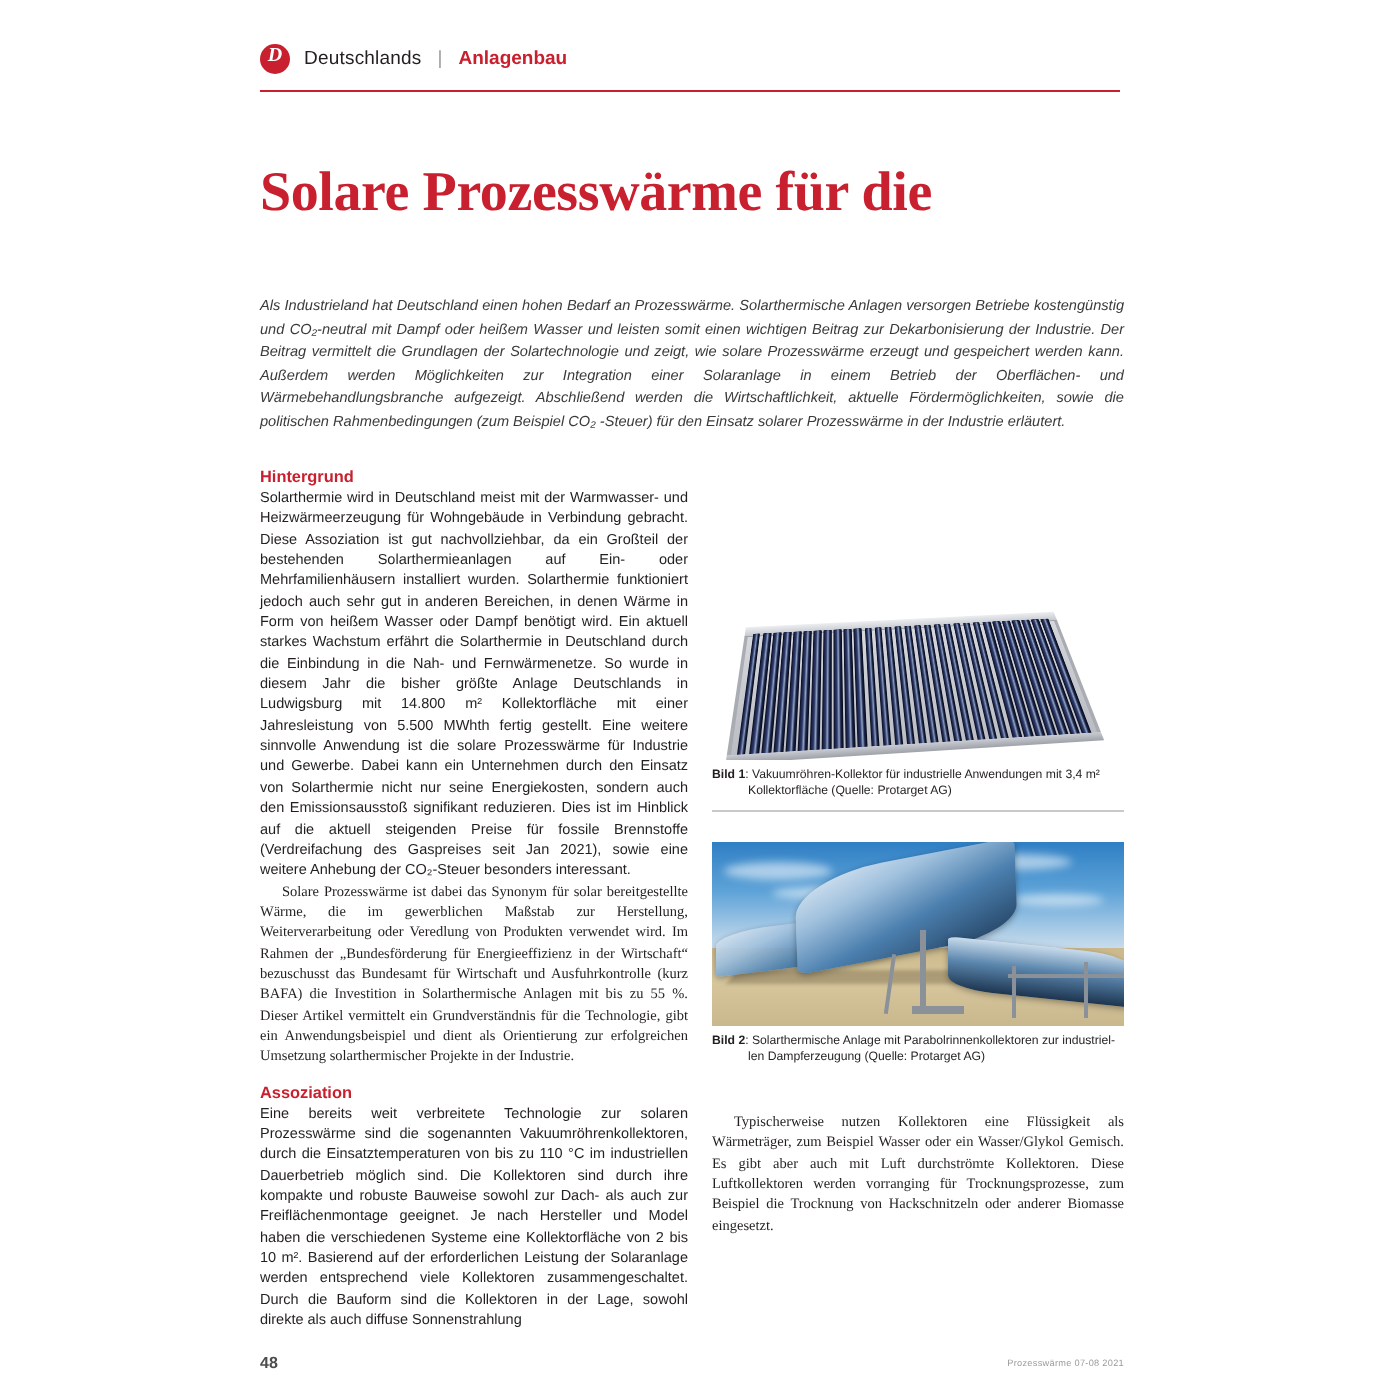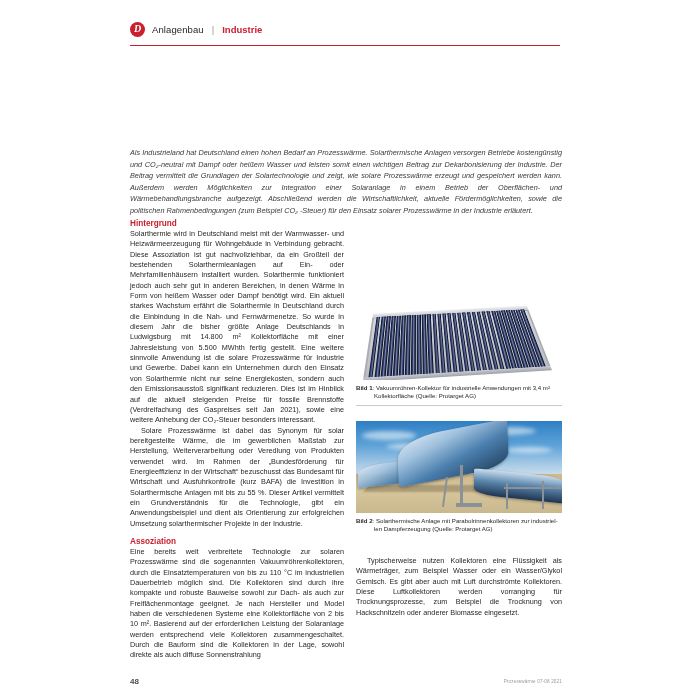--- a/index.html
+++ b/index.html
@@ -63,31 +63,31 @@
     font-style:italic;
     font-size:7.3px;
     line-height:11.6px;
     color:#3a3a3a;
     text-align:justify;
     font-family:"Liberation Sans", sans-serif;
   }
 
   
   .col{
-    position:absolute;top:218px;
+    position:absolute;top:233px;
     font-size:7.25px;
     line-height:10.35px;
     text-align:justify;
     color:#231f20;
     font-family:"Liberation Sans", sans-serif;
   }
   .col-left{left:130px;width:214px;}
   .col-right{left:356px;width:206px;}
   .col p{margin:0;}
-  .col p.indent{text-indent:11px;}
+  .col p.indent{text-indent:11px;font-family:Liberation Serif, serif;}
   .sec-head{
     color:#c8202e;font-weight:bold;font-size:8.2px;
     margin:0 0 1px 0;line-height:11px;
   }
   .gap{height:7px;}
 
   
   .figure{position:absolute;}
   .fig1{left:356px;top:258px;width:206px;}
   .fig2{left:356px;top:421px;width:206px;}
@@ -192,28 +192,28 @@
 </style>
 </head>
 <body>
 
 <div class="page">
 
   <div class="kicker">
     <span class="logo-mark">
       <span>D</span>
     </span>
-    <span class="kicker-text">Anlagenbau</span>
+    <span class="kicker-text">Deutschlands</span>
     <span class="kicker-sep">|</span>
-    <span class="kicker-cat">Industrie</span>
+    <span class="kicker-cat">Anlagenbau</span>
   </div>
   <div class="header-rule"></div>
 
   <h1 class="title">
-    <br>
+    <span>Solare Prozesswärme für die</span><br>
   </h1>
 
   <div class="lead">Als Industrieland hat Deutschland einen hohen Bedarf an Prozesswärme. Solarthermische Anlagen versorgen Betriebe kostengünstig und CO₂-neutral mit Dampf oder heißem Wasser und leisten somit einen wichtigen Beitrag zur Dekarbonisierung der Industrie. Der Beitrag vermittelt die Grundlagen der Solartechnologie und zeigt, wie solare Prozesswärme erzeugt und gespeichert werden kann. Außerdem werden Möglichkeiten zur Integration einer Solaranlage in einem Betrieb der Oberflächen- und Wärmebehandlungsbranche aufgezeigt. Abschließend werden die Wirtschaftlichkeit, aktuelle Fördermöglichkeiten, sowie die politischen Rahmenbedingungen (zum Beispiel CO₂ -Steuer) für den Einsatz solarer Prozesswärme in der Industrie erläutert.</div>
 
   <div class="col col-left">
     <p class="sec-head">Hintergrund</p>
     <p>Solarthermie wird in Deutschland meist mit der Warmwasser- und Heizwärmeerzeugung für Wohngebäude in Verbindung gebracht. Diese Assoziation ist gut nachvollziehbar, da ein Großteil der bestehenden Solarthermieanlagen auf Ein- oder Mehrfamilienhäusern installiert wurden. Solarthermie funktioniert jedoch auch sehr gut in anderen Bereichen, in denen Wärme in Form von heißem Wasser oder Dampf benötigt wird. Ein aktuell starkes Wachstum erfährt die Solarthermie in Deutschland durch die Einbindung in die Nah- und Fernwärmenetze. So wurde in diesem Jahr die bisher größte Anlage Deutschlands in Ludwigsburg mit 14.800 m² Kollektorfläche mit einer Jahresleistung von 5.500 MWhth fertig gestellt. Eine weitere sinnvolle Anwendung ist die solare Prozesswärme für Industrie und Gewerbe. Dabei kann ein Unternehmen durch den Einsatz von Solarthermie nicht nur seine Energiekosten, sondern auch den Emissionsausstoß signifikant reduzieren. Dies ist im Hinblick auf die aktuell steigenden Preise für fossile Brennstoffe (Verdreifachung des Gaspreises seit Jan 2021), sowie eine weitere Anhebung der CO₂-Steuer besonders interessant.</p>
     <p class="indent">Solare Prozesswärme ist dabei das Synonym für solar bereitgestellte Wärme, die im gewerblichen Maßstab zur Herstellung, Weiterverarbeitung oder Veredlung von Produkten verwendet wird. Im Rahmen der „Bundesförderung für Energieeffizienz in der Wirtschaft“ bezuschusst das Bundesamt für Wirtschaft und Ausfuhrkontrolle (kurz BAFA) die Investition in Solarthermische Anlagen mit bis zu 55 %. Dieser Artikel vermittelt ein Grundverständnis für die Technologie, gibt ein Anwendungsbeispiel und dient als Orientierung zur erfolgreichen Umsetzung solarthermischer Projekte in der Industrie.</p>
     <div class="gap"></div>
     <p class="sec-head">Assoziation</p>

